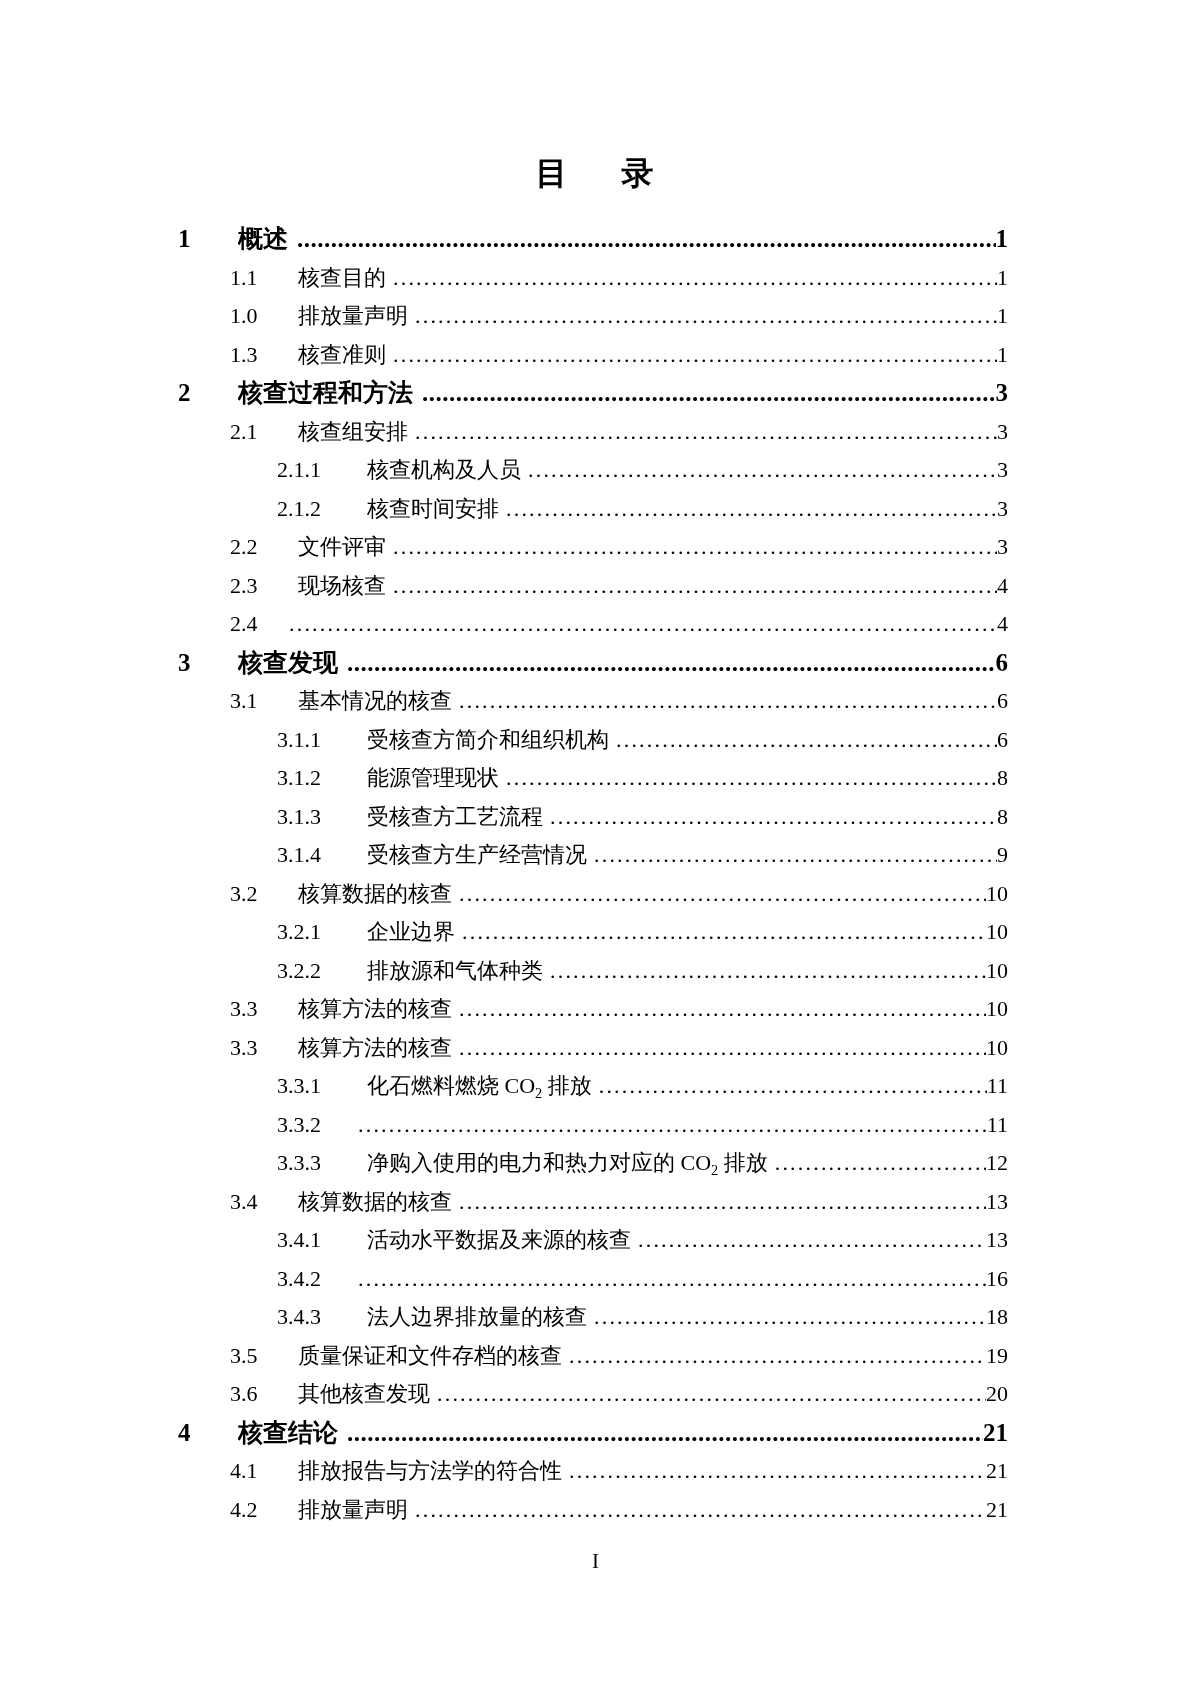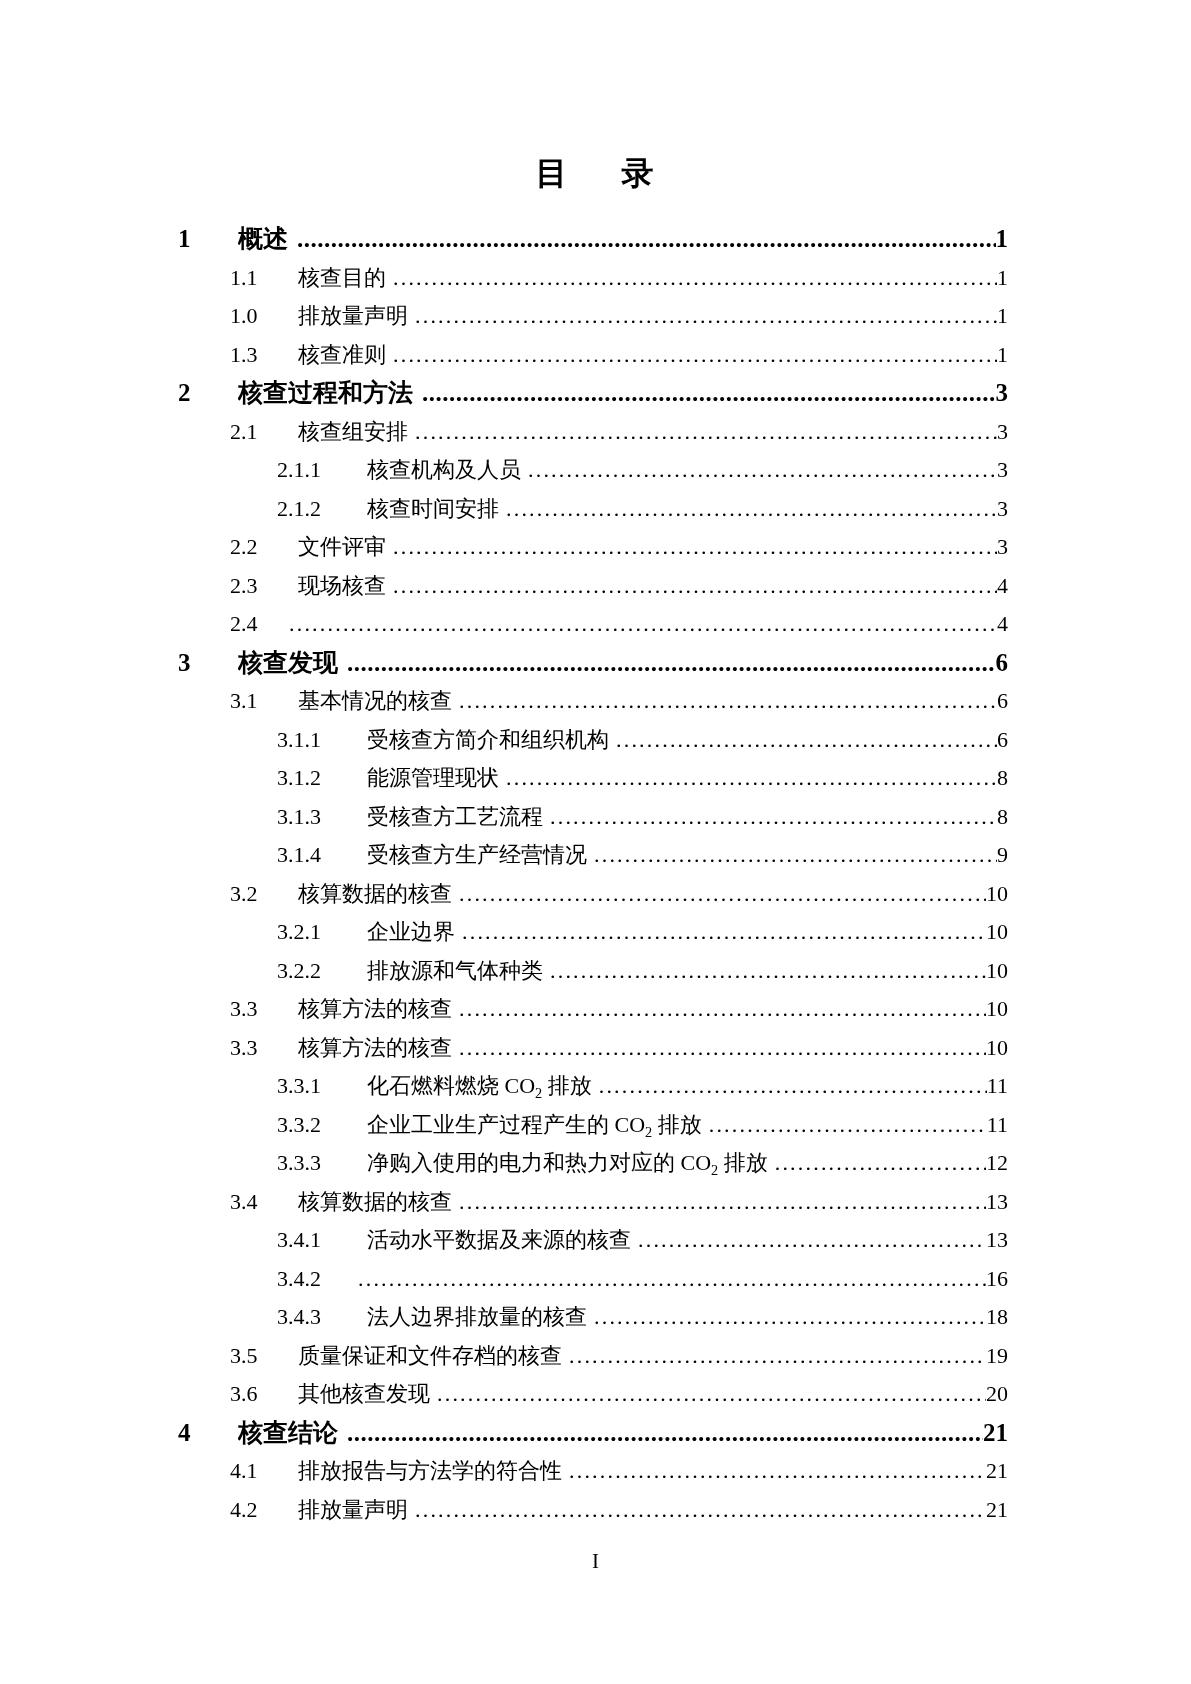--- a/index.html
+++ b/index.html
@@ -203,21 +203,20 @@
         <span class="toc-page">10</span>
       </div>
       <div class="toc-row l3">
         <span class="toc-num">3.3.1</span>
         <span class="toc-ttl">化石燃料燃烧 CO<sub>2</sub> 排放</span>
         <span class="toc-leader">................................................................................................................................................................................................................................................</span>
         <span class="toc-page">11</span>
       </div>
       <div class="toc-row l3">
         <span class="toc-num">3.3.2</span>
-        <span class="toc-ttl">企业工业生产过程产生的 CO<sub>2</sub> 排放</span>
         <span class="toc-leader">................................................................................................................................................................................................................................................</span>
         <span class="toc-page">11</span>
       </div>
       <div class="toc-row l3">
         <span class="toc-num">3.3.3</span>
         <span class="toc-ttl">净购入使用的电力和热力对应的 CO<sub>2</sub> 排放</span>
         <span class="toc-leader">................................................................................................................................................................................................................................................</span>
         <span class="toc-page">12</span>
       </div>
       <div class="toc-row l2">

